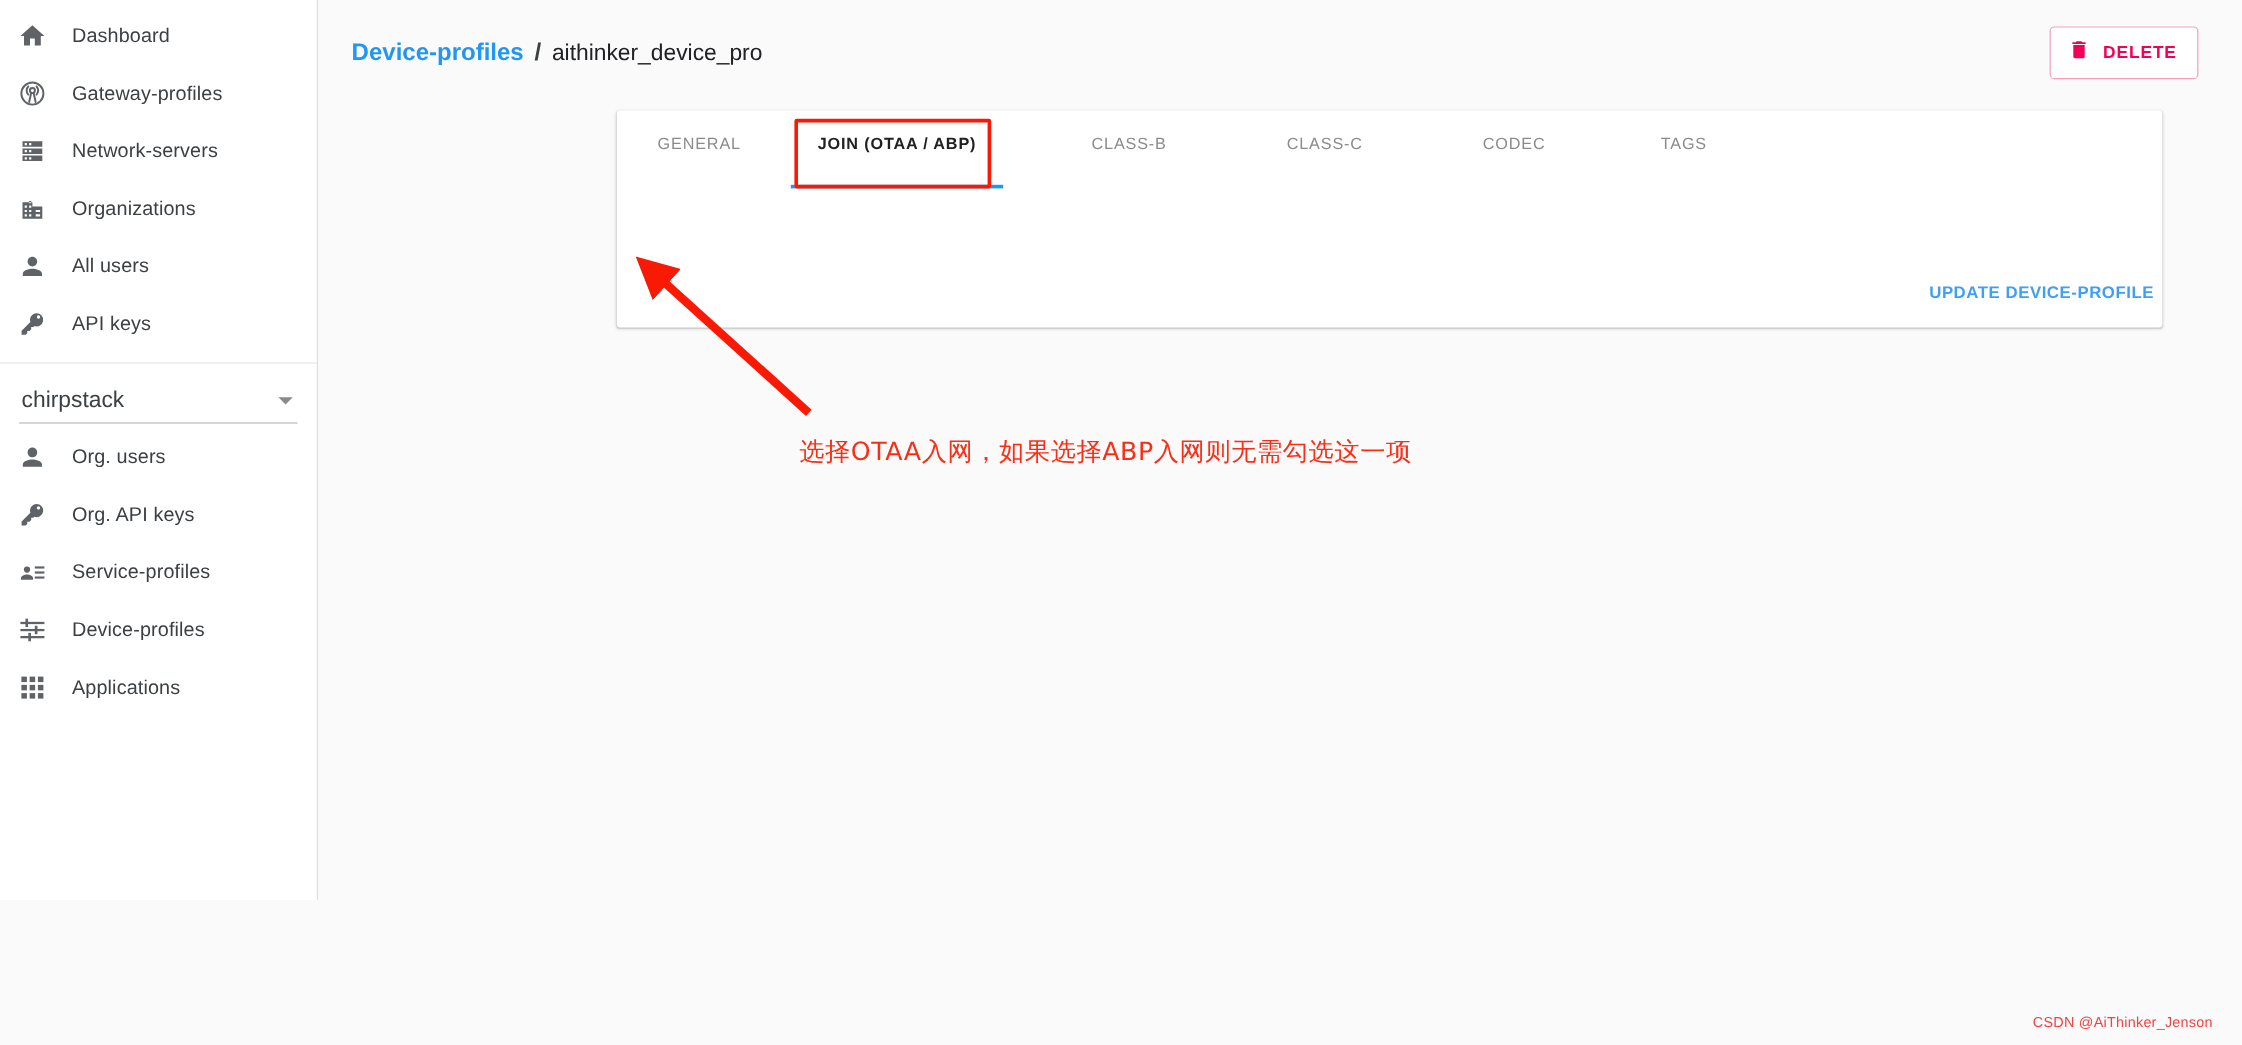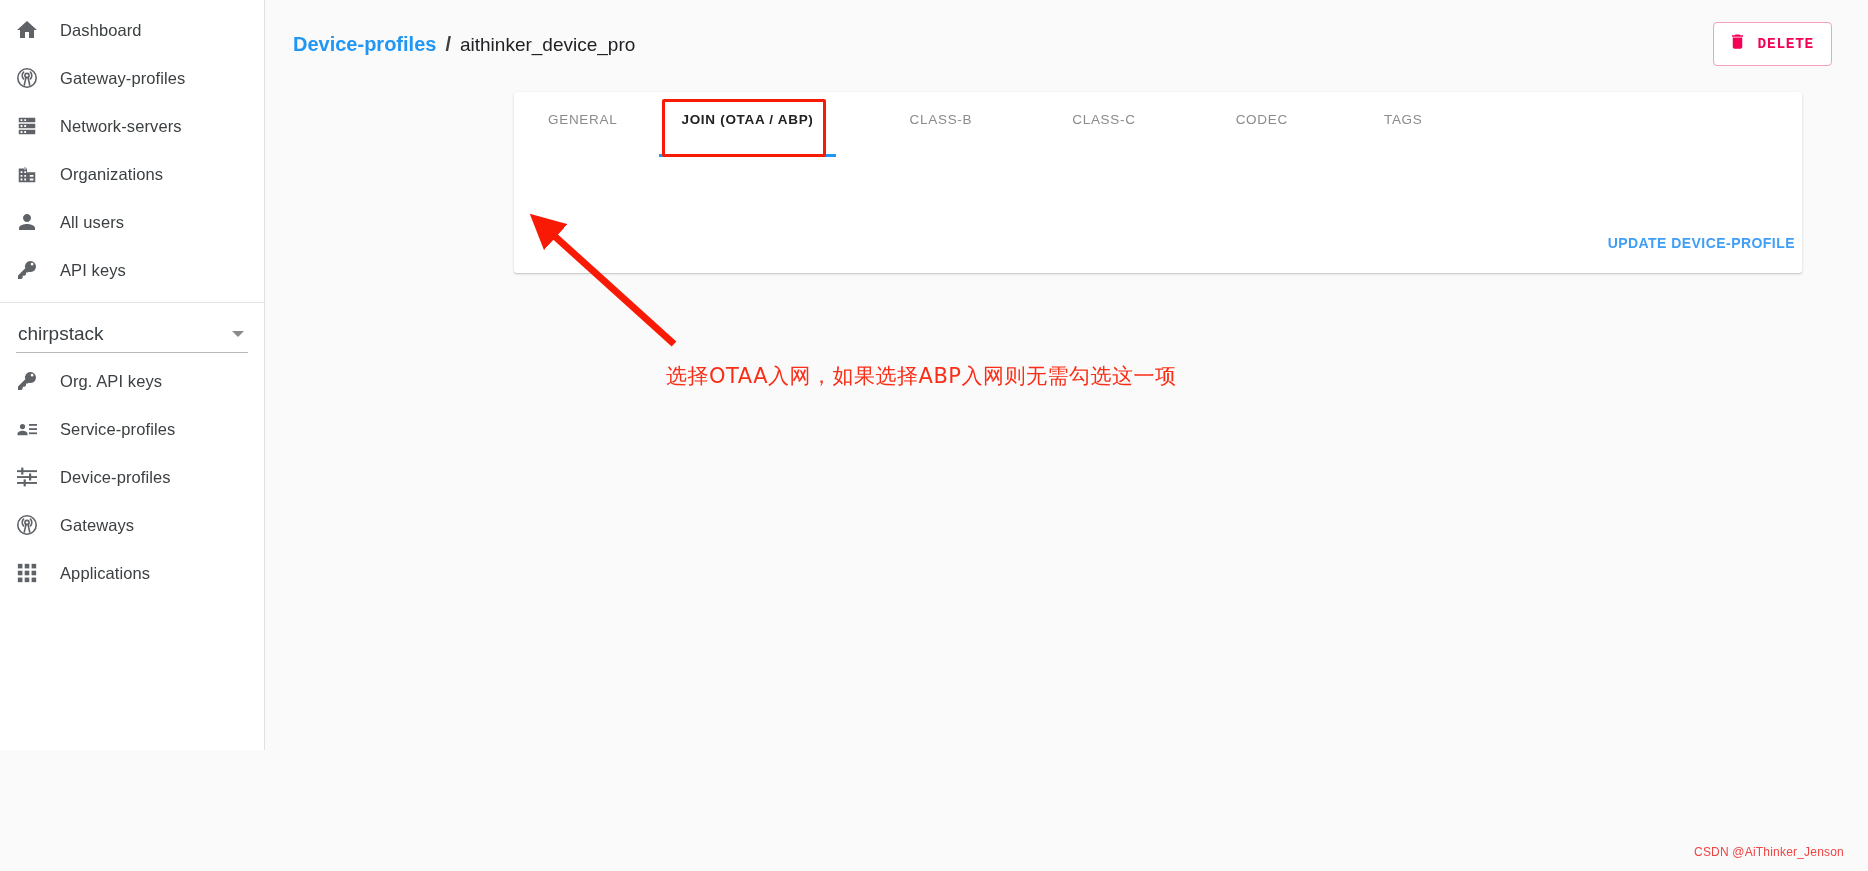--- a/index.html
+++ b/index.html
@@ -76,21 +76,20 @@
   #breadcrumb .crumb-sep { color: #3c4043; margin: 0 9px; font-weight: bold; }
   #breadcrumb .crumb-current { color: #202124; font-size: 19px; }
 
   #delete-button {
     display: flex; align-items: center; gap: 11px;
     border: 1px solid #f7a0bd;
     border-radius: 4px;
     background: #ffffff;
     padding: 9px 17px 9px 14px;
     cursor: pointer;
-    font-family: Liberation Mono, monospace;
   }
   #delete-button .trash { color: #f50057; }
   #delete-label {
     color: #f50057; font-size: 14.5px; font-weight: bold; letter-spacing: .7px;
   }
 
   
   #card {
     position: absolute;
     left: 249px; top: 92px;
@@ -271,20 +270,28 @@
     </div>
 
     <div class="nav-divider"></div>
 
     <div id="org-select-wrap">
       <div id="org-select-value">chirpstack</div>
       <div id="org-select-arrow"></div>
     </div>
 
 
+    <div class="nav-item">
+      <span class="nav-icon">
+        <svg width="24" height="24" viewBox="0 0 24 24" fill="currentColor">
+            <path d="M12 12c2.2 0 4-1.8 4-4s-1.8-4-4-4-4 1.8-4 4 1.8 4 4 4zm0 2c-2.7 0-8 1.3-8 4v2h16v-2c0-2.7-5.3-4-8-4z"></path>
+          </svg>
+      </span>
+      <span class="nav-label">Org. users</span>
+    </div>
 
     <div class="nav-item">
       <span class="nav-icon">
         <svg width="24" height="24" viewBox="0 0 24 24" fill="currentColor">
             <path d="M15.5 3a5.5 5.5 0 0 0-5.2 7.3L3 17.6V21h3.4l1.3-1.3v-1.9h1.9l1.4-1.4v-1.9h1.9l.8-.8A5.5 5.5 0 1 0 15.5 3zm1.6 4.6a1.4 1.4 0 1 1 0-2.8 1.4 1.4 0 0 1 0 2.8z"></path>
           </svg>
       </span>
       <span class="nav-label">Org. API keys</span>
     </div>
 
@@ -307,30 +314,20 @@
             <rect x="2" y="11.1" width="20" height="1.9"></rect>
             <rect x="2" y="17" width="20" height="1.9"></rect>
           <rect x="6.2" y="2.6" width="2.2" height="7"></rect>
             <rect x="14" y="8.5" width="2.2" height="7"></rect>
             <rect x="8.6" y="14.4" width="2.2" height="7"></rect>
         </svg>
       </span>
       <span class="nav-label">Device-profiles</span>
     </div>
 
-    <div class="nav-item">
-      <span class="nav-icon">
-        <svg width="24" height="24" viewBox="0 0 24 24" fill="none" stroke="currentColor" stroke-width="1.6">
-          <circle cx="12" cy="12" r="9.2"></circle>
-            <circle cx="12" cy="9.5" r="2.1"></circle>
-          <path d="M8.6 6.1a4.8 4.8 0 0 0 0 6.8M15.4 6.1a4.8 4.8 0 0 1 0 6.8M11 11.3 9.3 19M13 11.3 14.7 19" stroke-linecap="round"></path>
-        </svg>
-      </span>
-      <span class="nav-label">Gateways</span>
-    </div>
 
     <div class="nav-item">
       <span class="nav-icon">
         <svg width="22" height="22" viewBox="0 0 24 24" fill="currentColor">
           <rect x="2" y="2" width="5" height="5"></rect>
             <rect x="9.5" y="2" width="5" height="5"></rect>
             <rect x="17" y="2" width="5" height="5"></rect>
           <rect x="2" y="9.5" width="5" height="5"></rect>
             <rect x="9.5" y="9.5" width="5" height="5"></rect>
             <rect x="17" y="9.5" width="5" height="5"></rect>

